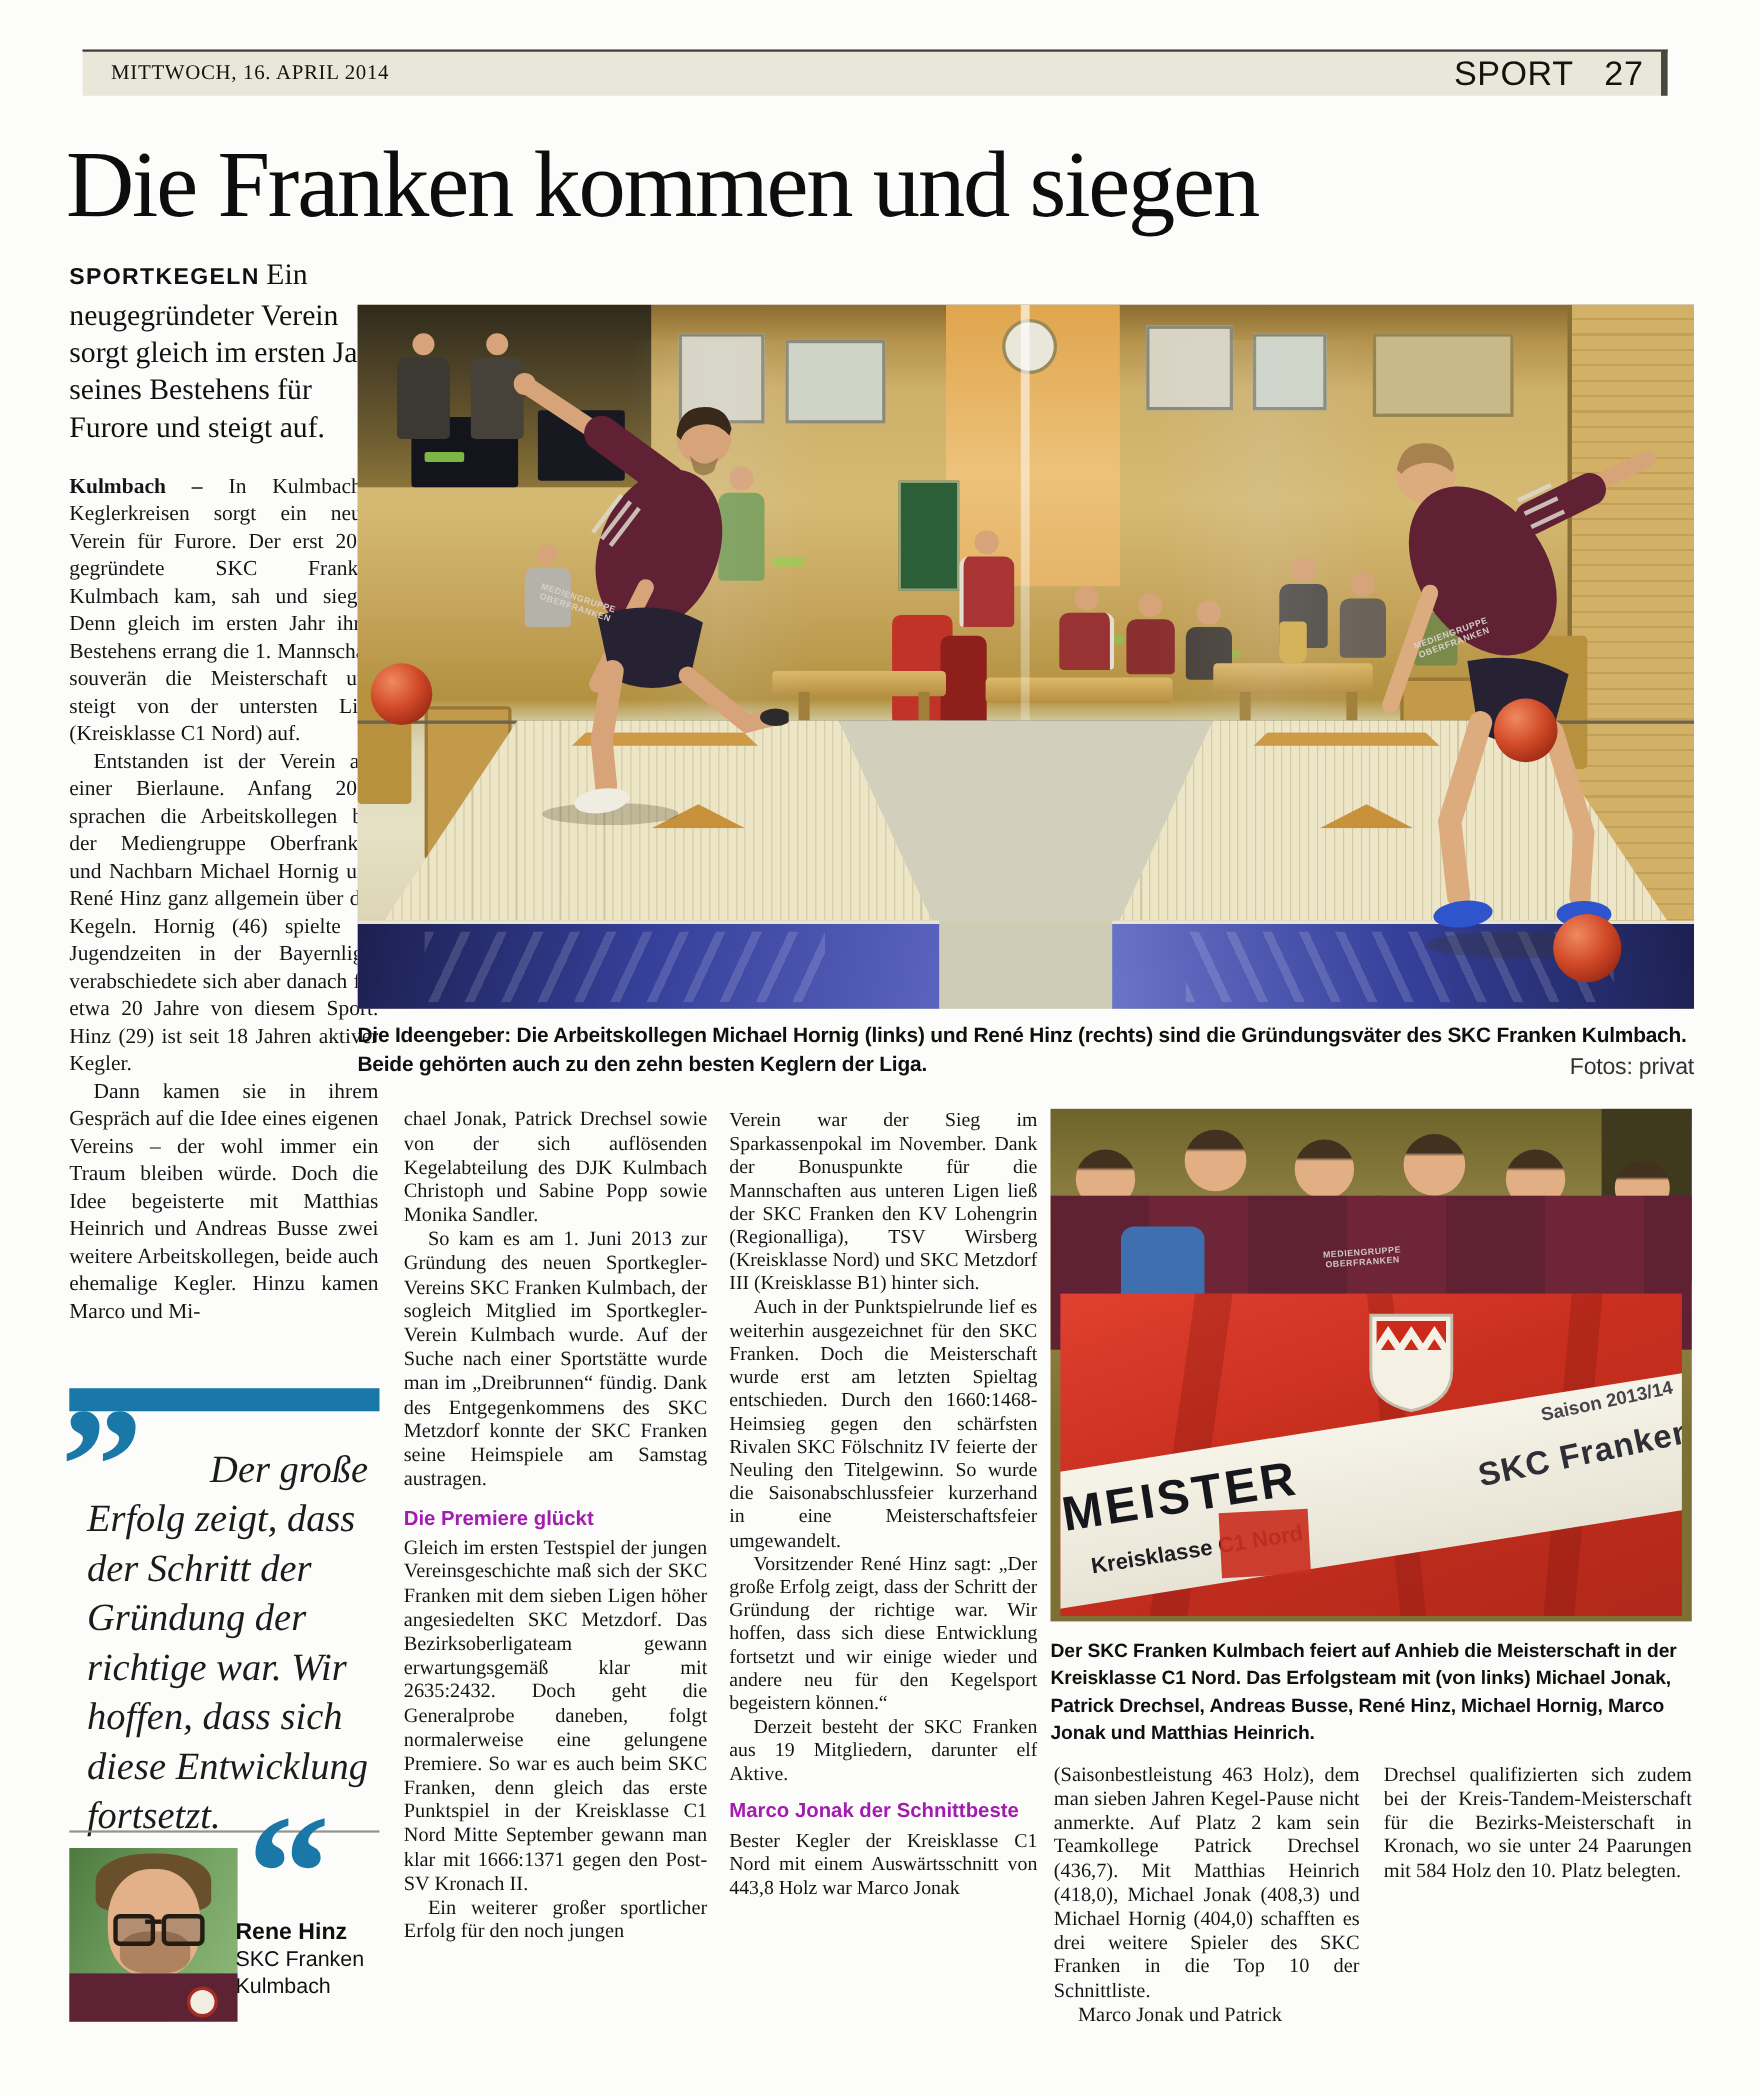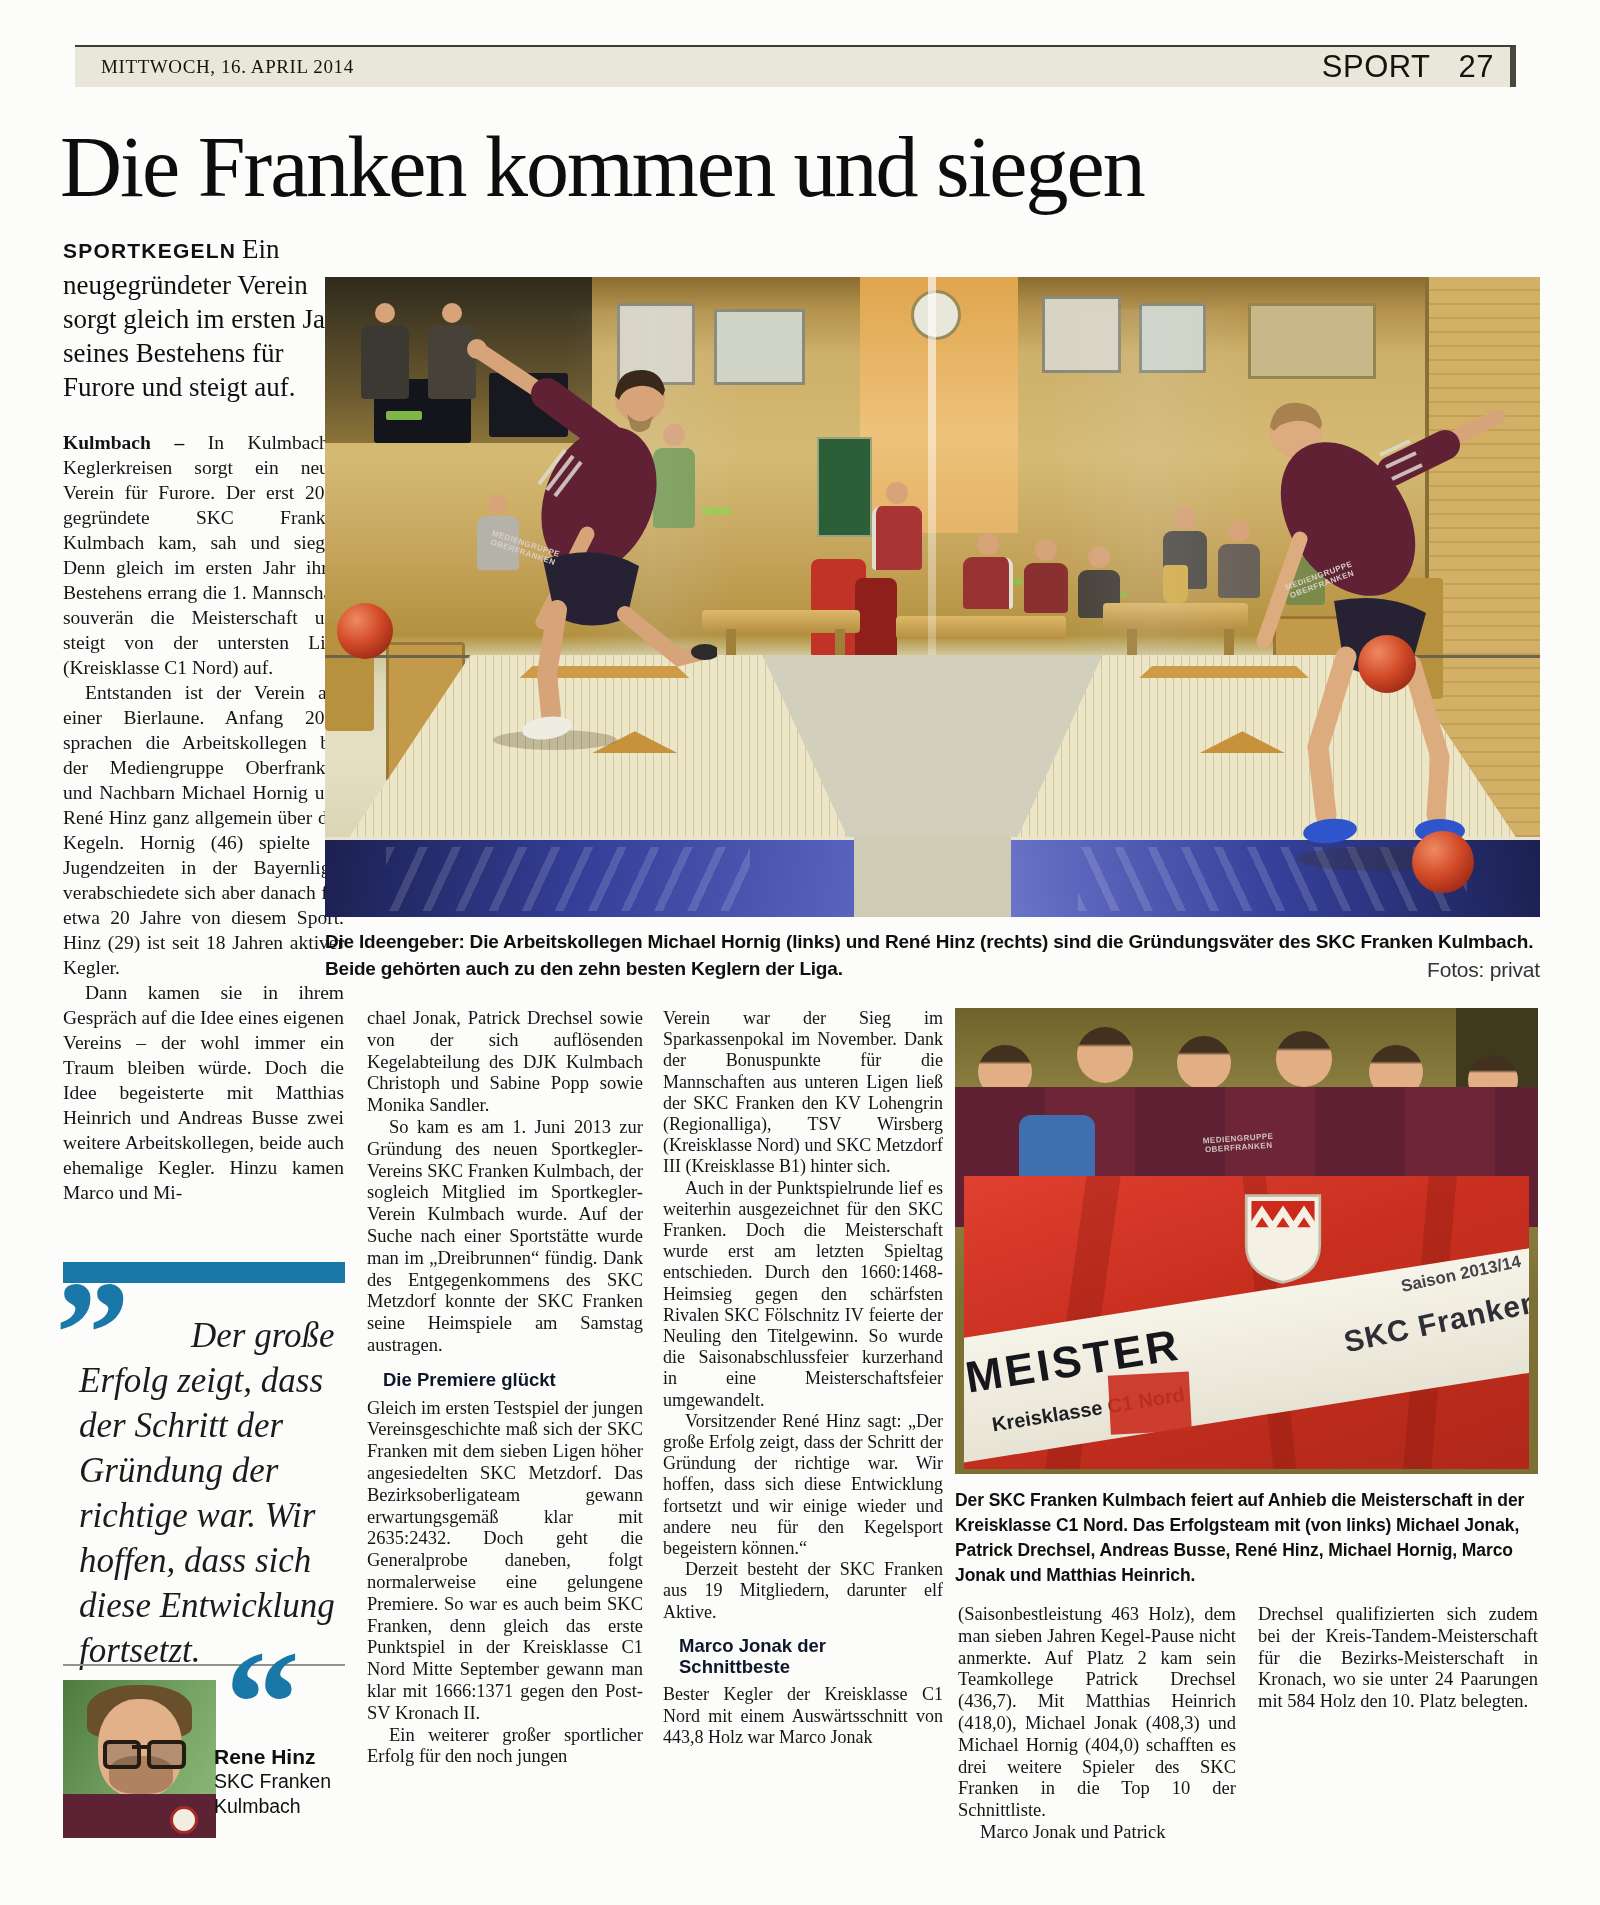--- a/index.html
+++ b/index.html
@@ -24,21 +24,21 @@
     line-height:34px;color:#101010;}
   .kicker{font-family:"Liberation Sans",sans-serif;font-weight:700;font-size:21px;
     letter-spacing:1.2px;margin-right:6px;}
 
   
   .bodycol{position:absolute;font-size:19px;line-height:23px;text-align:justify;
     overflow:hidden;hyphens:auto;-webkit-hyphens:auto;color:#141414;}
   .bodycol p{margin:0;}
   .bodycol p + p{text-indent:22px;}
   .subhead{font-family:"Liberation Sans",sans-serif;font-weight:700;font-size:18.5px;
-    margin:12px 16px 7px;text-align:left;color:#0f172a;}
+    margin:12px 0 7px;text-align:left;color:#a21caf;}
   #col1{left:63px;top:430px;width:281px;height:802px;font-size:19.5px;line-height:25px;}
   #col2{left:367px;top:1008px;width:276px;height:834px;font-size:18.5px;line-height:21.8px;}
   #col3{left:663px;top:1008px;width:280px;height:840px;font-size:18px;line-height:21.2px;}
   #col4{left:958px;top:1604px;width:278px;height:250px;font-size:18.5px;line-height:21.8px;}
   #col5{left:1258px;top:1604px;width:280px;height:250px;font-size:18.5px;line-height:21.8px;}
   .byline{float:right;font-style:italic;}
 
   
   .bluebar{position:absolute;left:63px;top:1262px;width:282px;height:21px;background:#1a78a8;}
   .pq-mark{position:absolute;left:55px;top:1258px;font-size:150px;line-height:150px;

